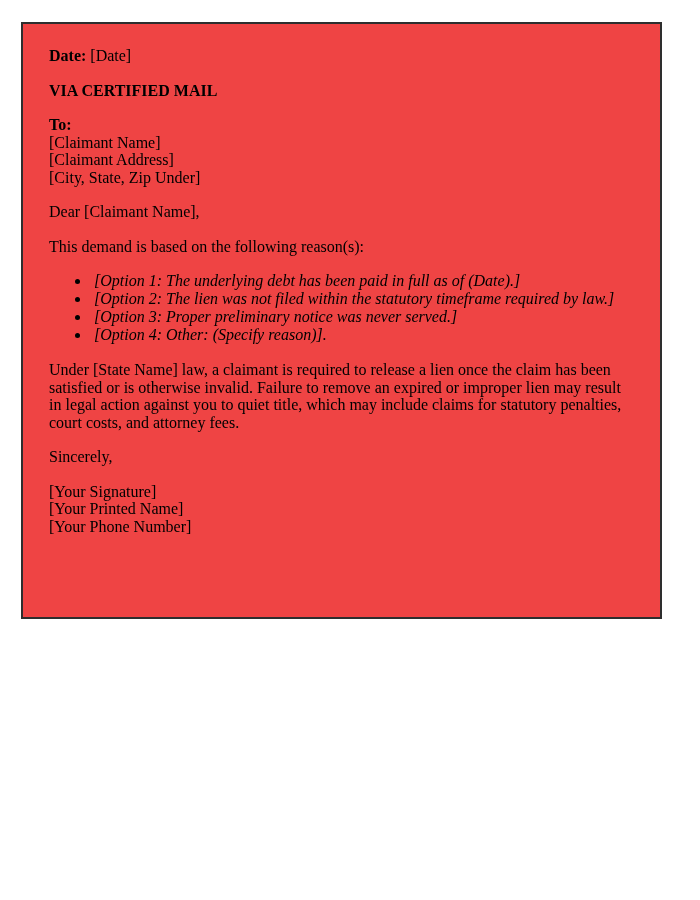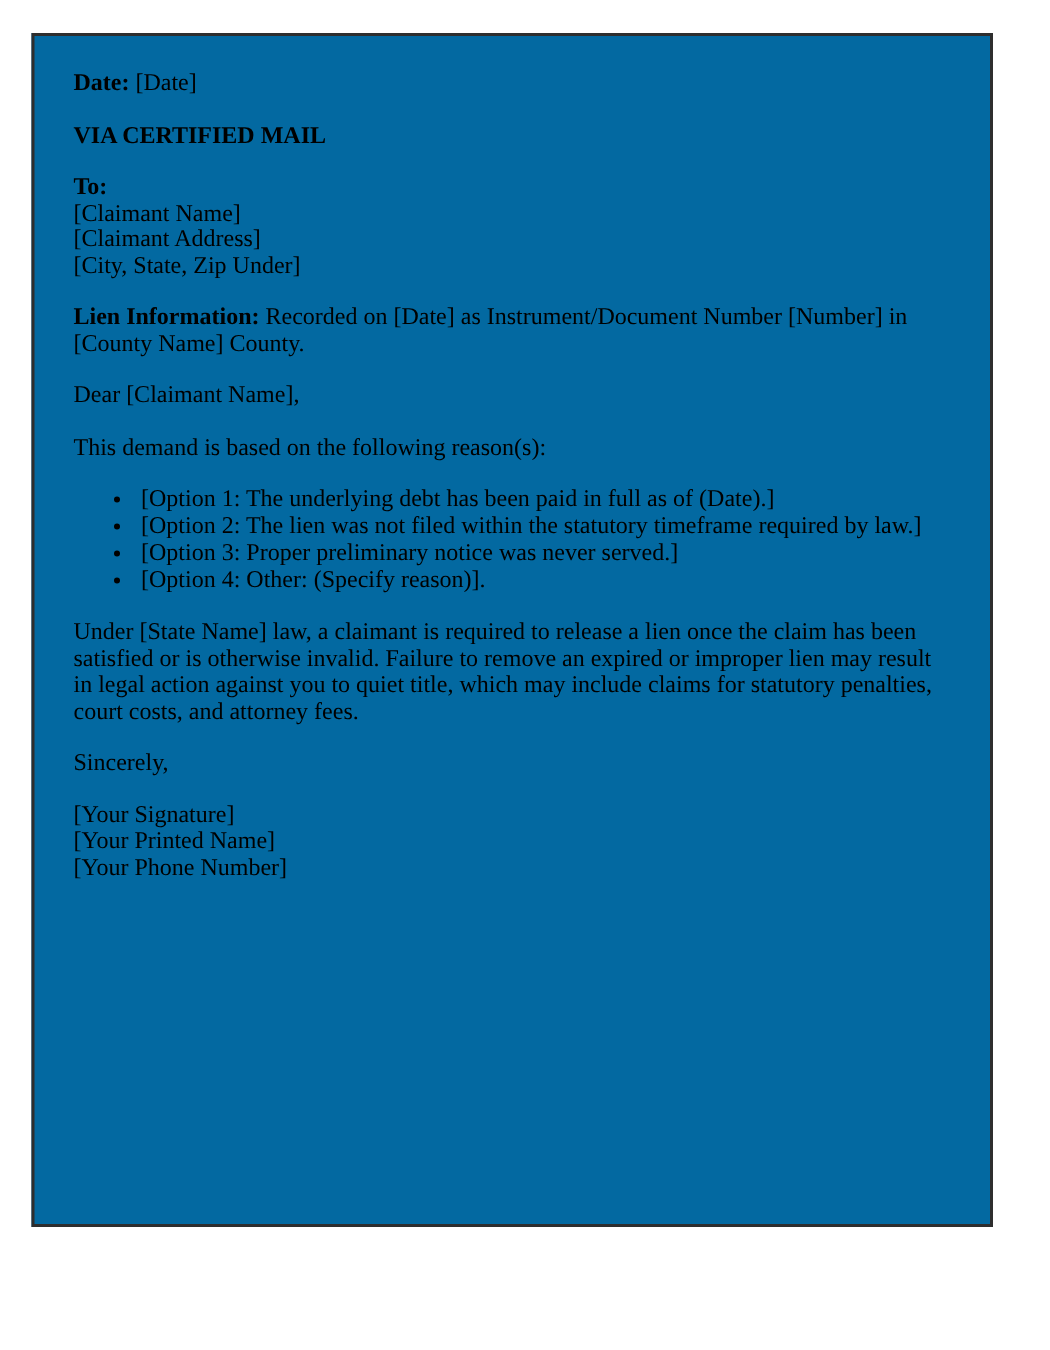--- a/index.html
+++ b/index.html
@@ -9,32 +9,33 @@
     background: #ffffff;
     font-family: "Liberation Serif", serif;
     color: #000000;
     position: relative;
   }
   .letter-box {
     position: absolute;
     left: 21px;
     top: 22px;
     width: 641px;
-    height: 796px;
+    height: 597px;
     box-sizing: border-box;
     border: 2px solid #2e2e2e;
     padding: 6px 26px 0 26px;
     font-size: 16px;
     line-height: 17.5px;
-    background: #0369a1;
+    background: #ef4444;
   }
   .letter-box p { margin: 17px 0; }
   .letter-box ul {
     margin: 1px 0;
     padding-left: 42px;
+    font-style: italic;
   }
   .letter-box li {
     margin: 0;
     padding-left: 3px;
     line-height: 18px;
   }
   b { font-weight: bold; }
 </style>
 </head>
 <body>
@@ -45,21 +46,20 @@
 
   <p><b>VIA CERTIFIED MAIL</b></p>
 
   <p><b>To:</b><br>
     <span>[Claimant Name]</span><br>
     <span>[Claimant Address]</span><br>
     <span>[City, State, Zip Under]</span></p>
 
 
 
-  <p><b>Lien Information:</b> <span>Recorded on [Date] as Instrument/Document Number [Number] in [County Name] County.</span></p>
 
   <p>Dear [Claimant Name],</p>
 
 
   <p>This demand is based on the following reason(s):</p>
 
   <ul>
     <li>[Option 1: The underlying debt has been paid in full as of (Date).]</li>
     <li>[Option 2: The lien was not filed within the statutory timeframe required by law.]</li>
     <li>[Option 3: Proper preliminary notice was never served.]</li>

